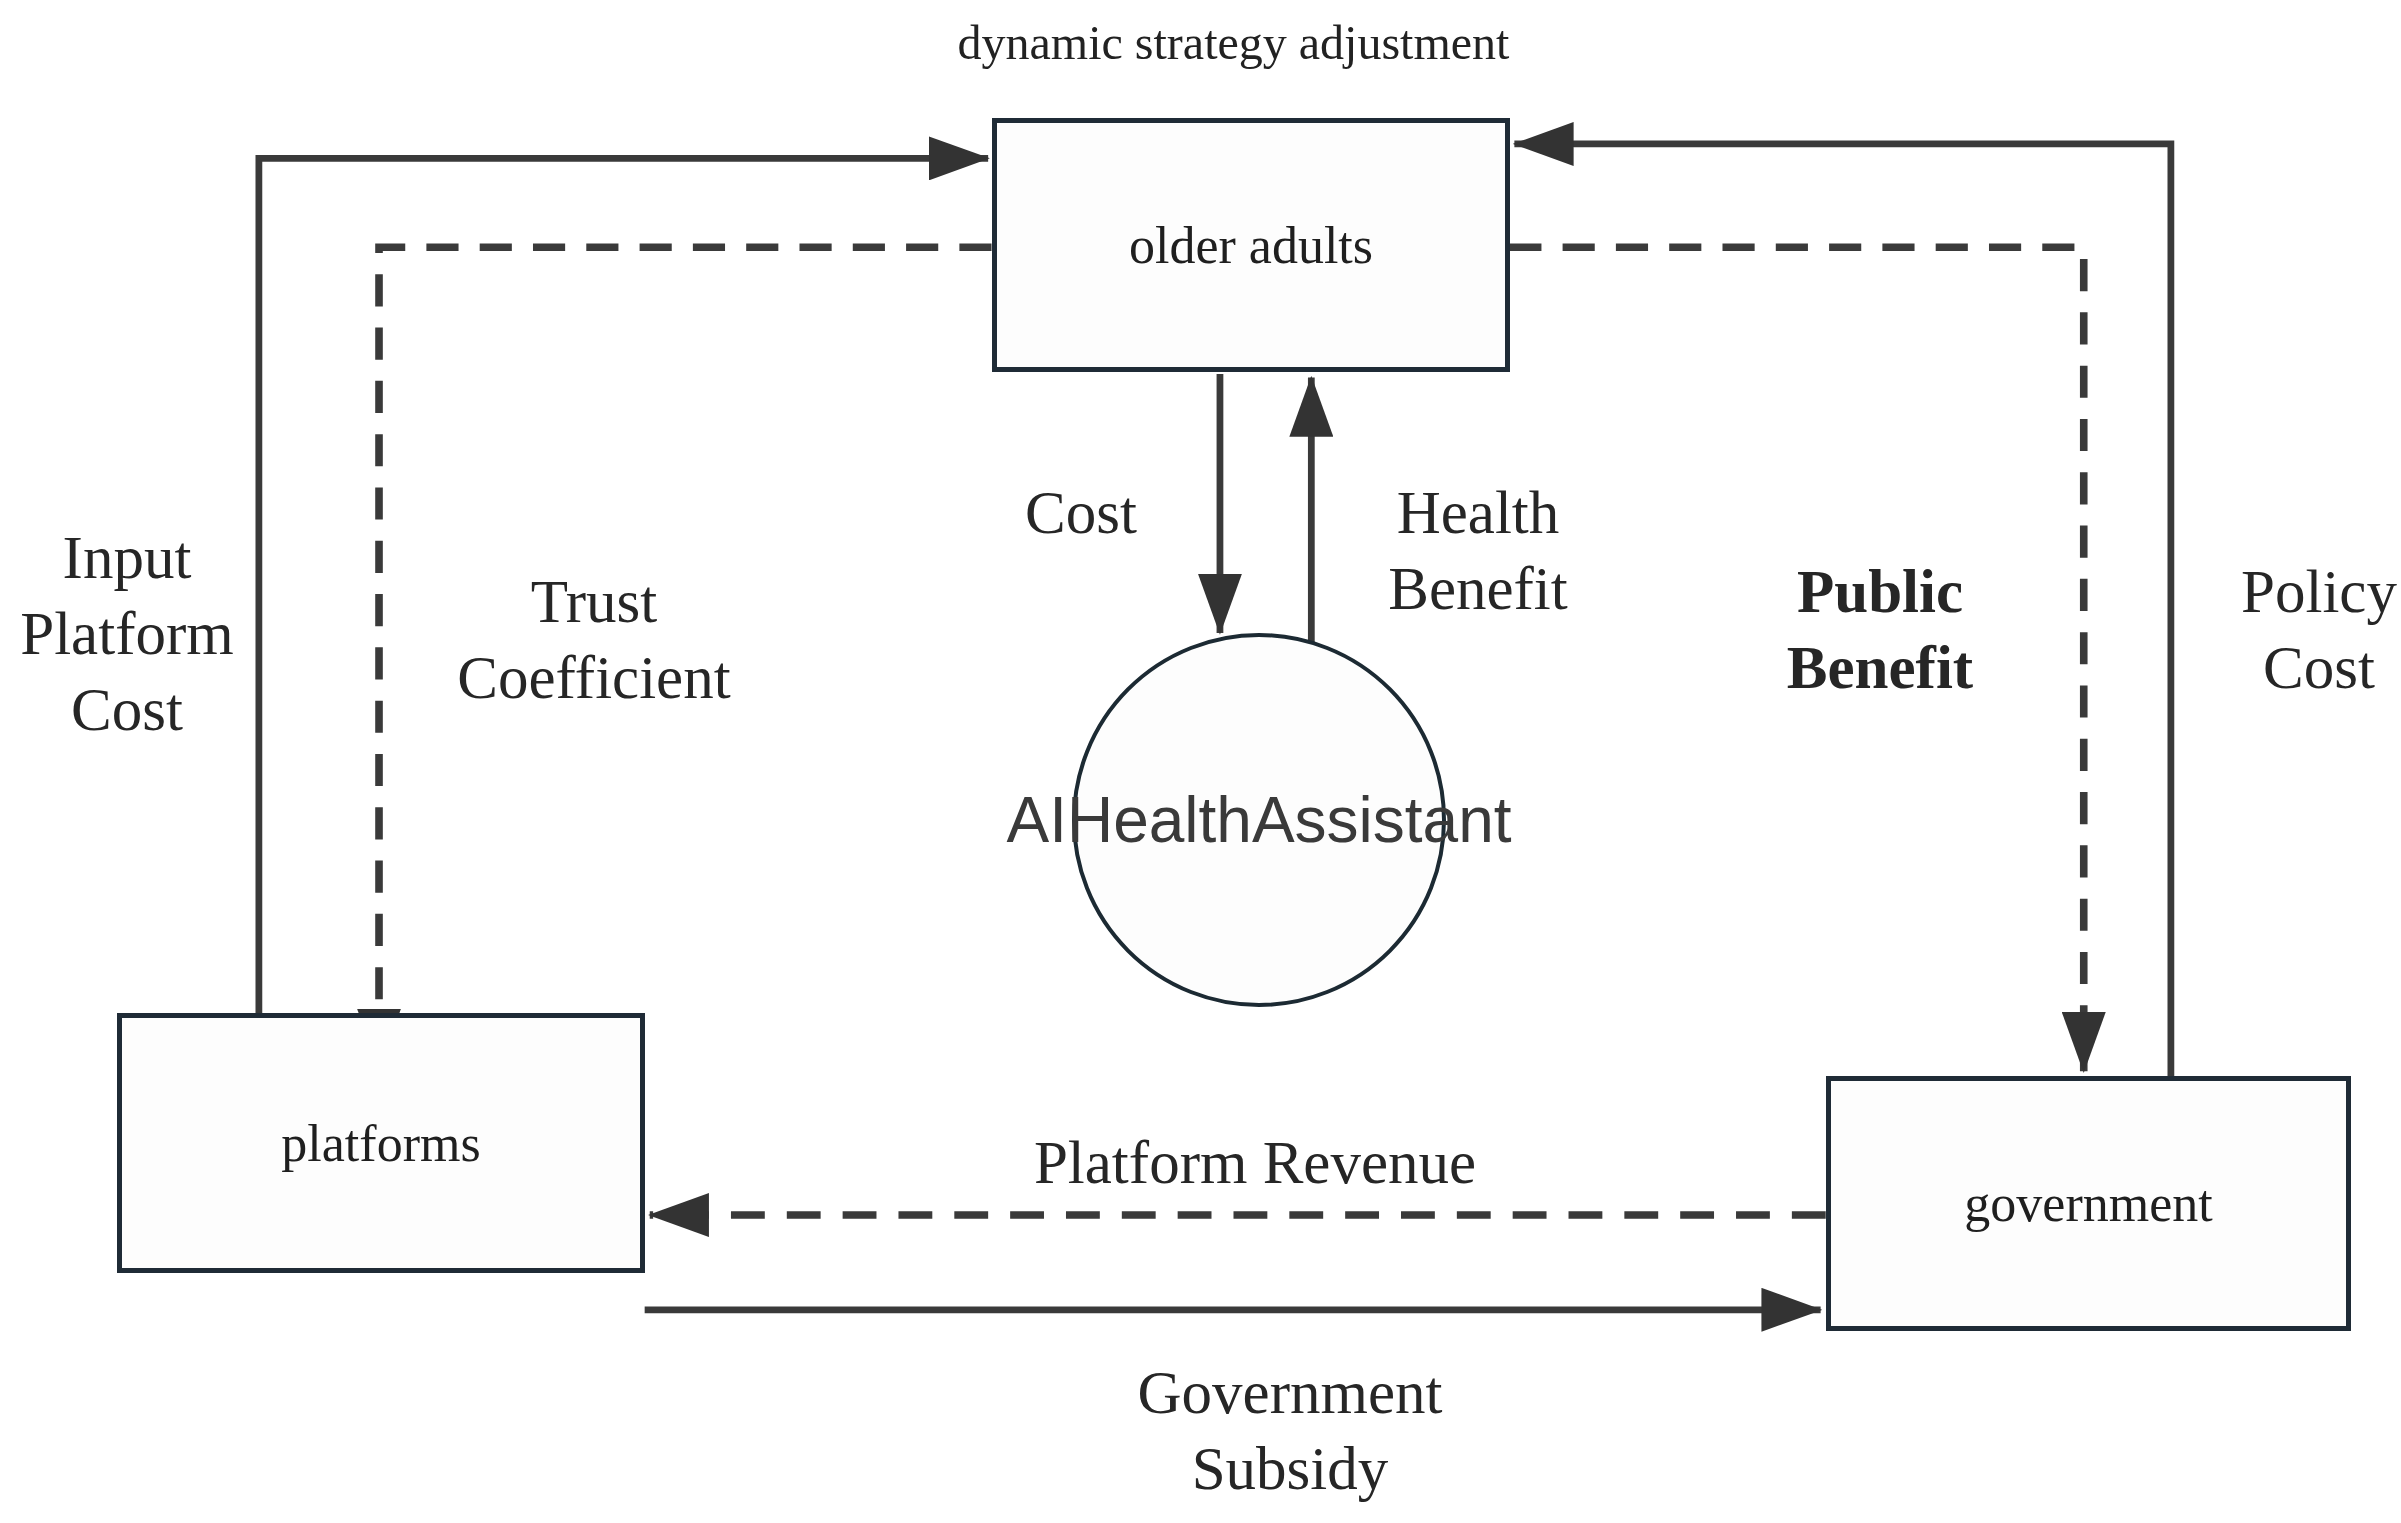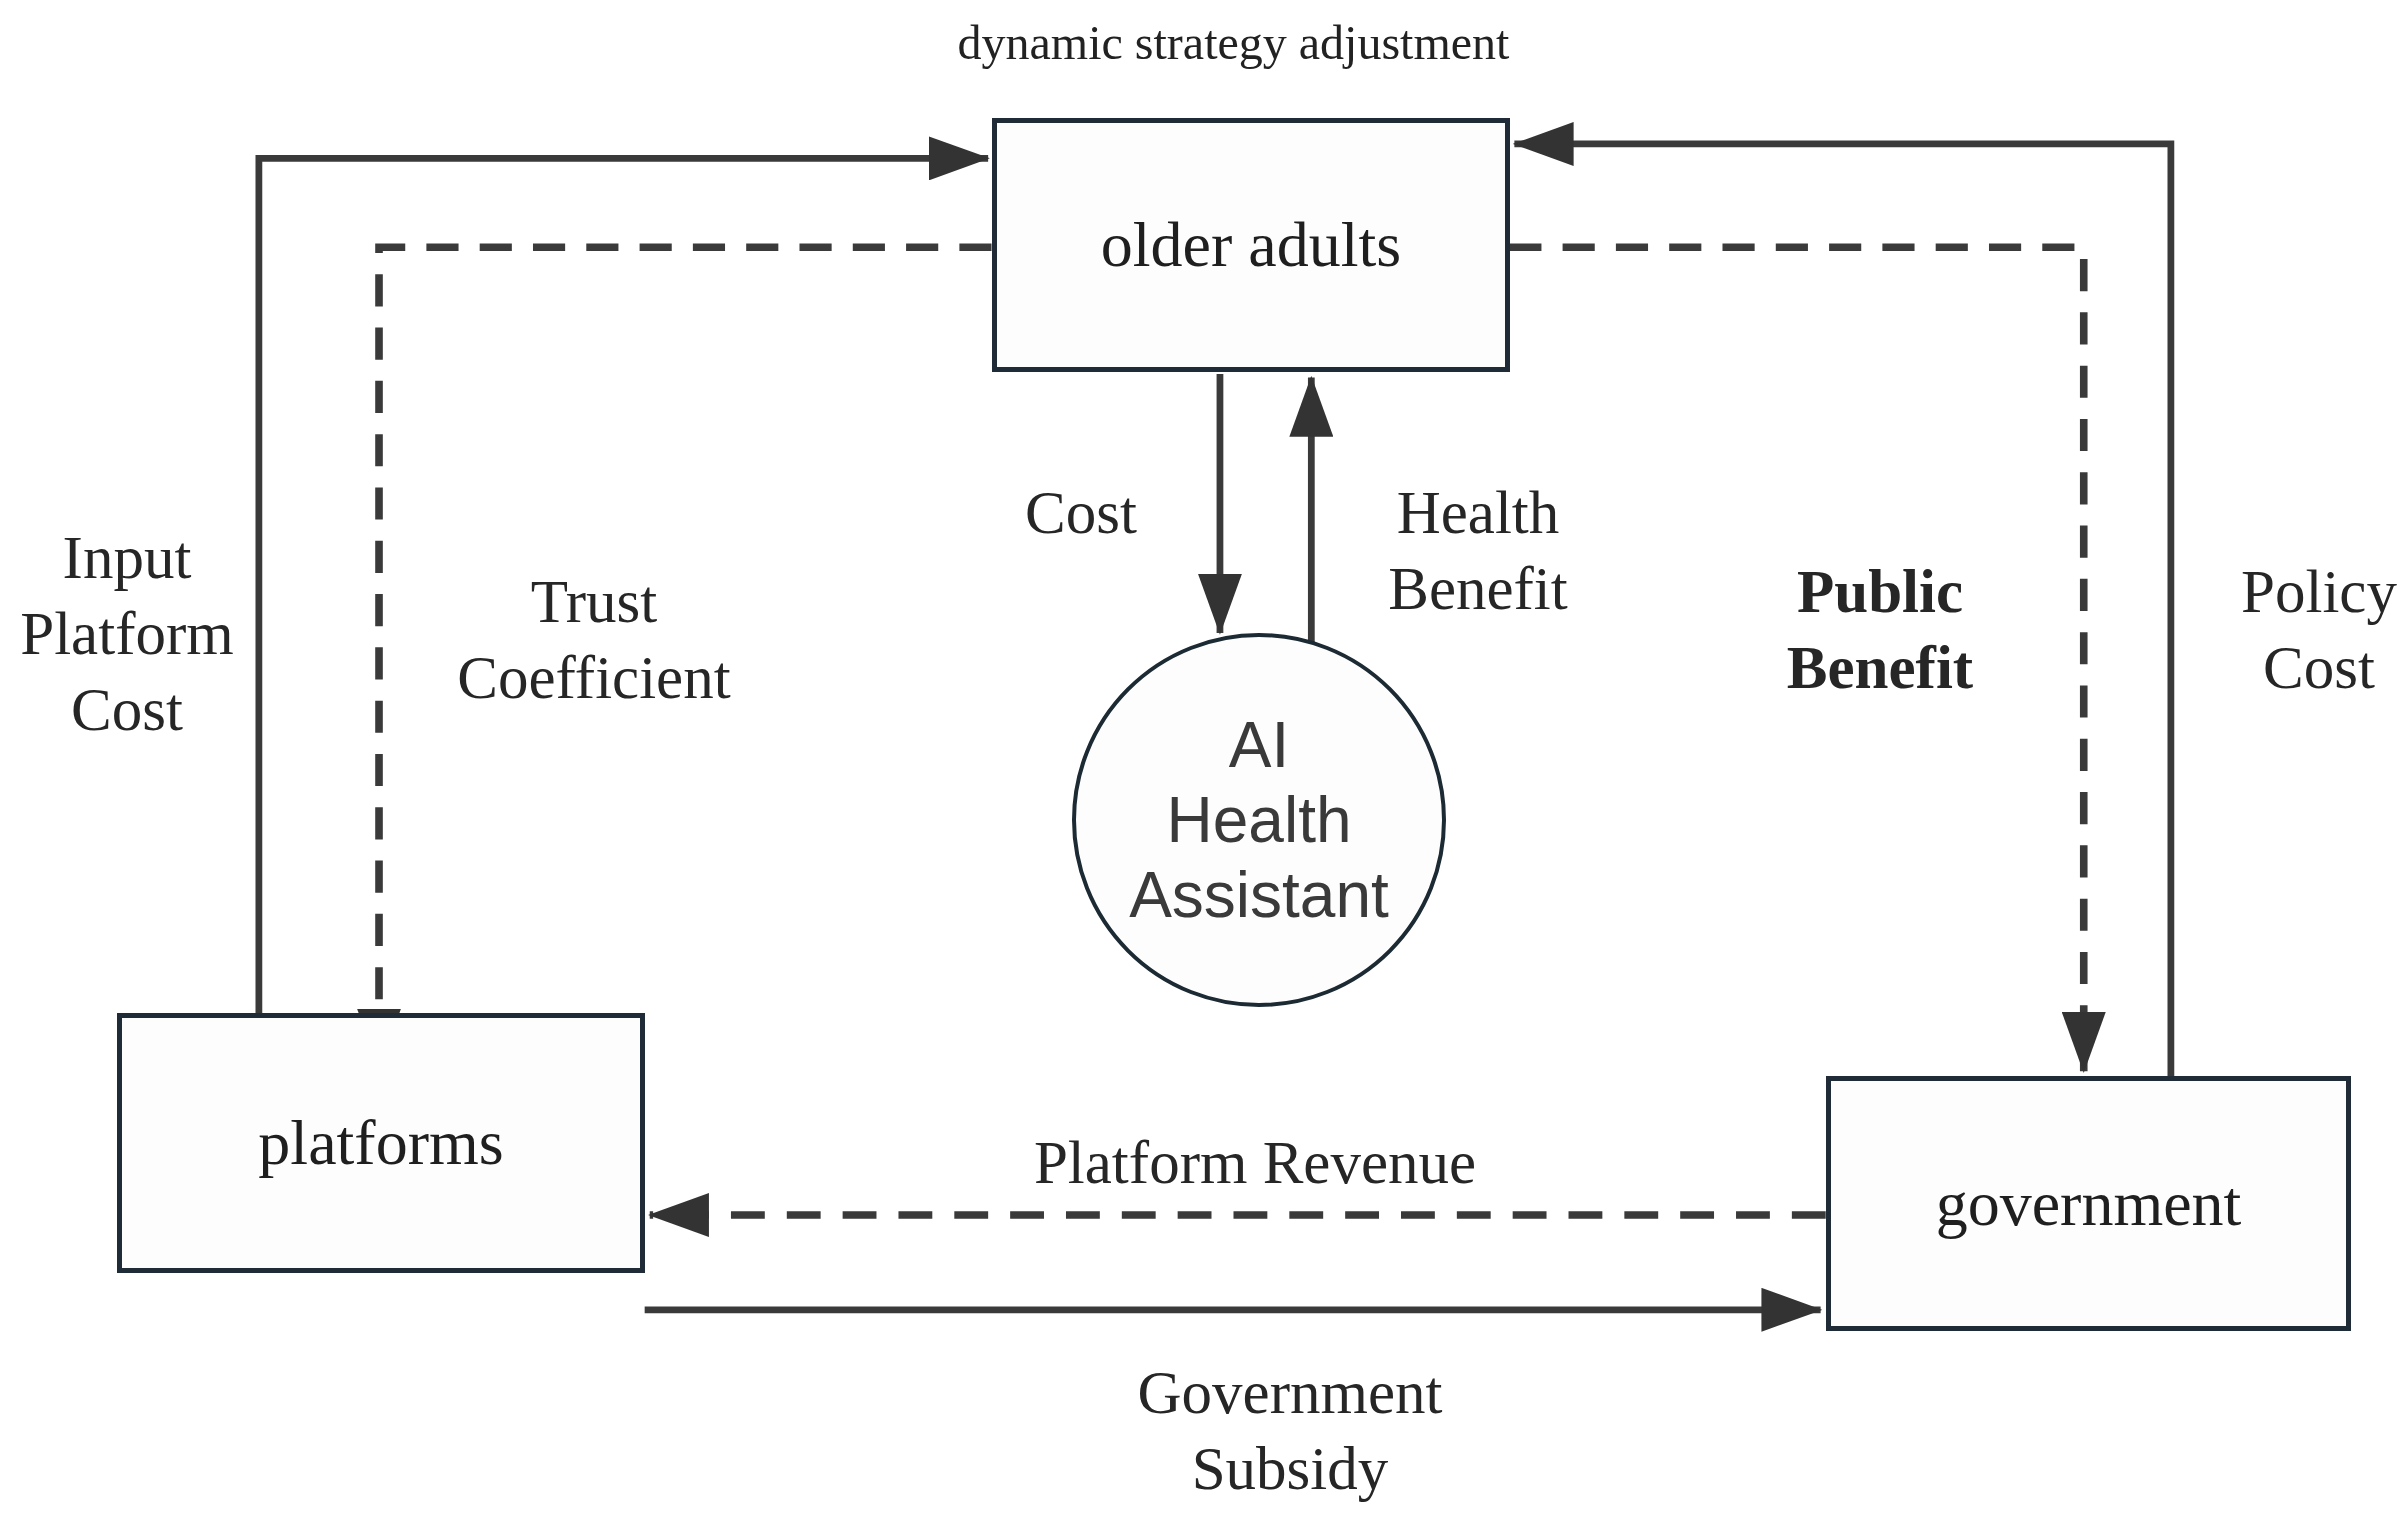--- a/index.html
+++ b/index.html
@@ -11,32 +11,32 @@
     overflow:hidden;
   }
   .wires{position:absolute;left:0;top:0;width:2401px;height:1524px;}
   .node{
     position:absolute;
     background:#fdfdfd;
     border:5.1px solid #1f2b36;
     display:flex;align-items:center;justify-content:center;
     box-sizing:border-box;
     color:#1f1f1f;
-    font-size:64px;
+    font-size:52px;
     text-align:center;
   }
   .node.older-adults{left:992px;top:118px;width:518px;height:254px;}
   .node.platforms{left:117px;top:1013px;width:528px;height:260px;}
   .node.government{left:1826px;top:1076px;width:525px;height:255px;}
   .node.circle{
     left:1072px;top:633px;width:374px;height:374px;
     border:4.2px solid #1c2a33;border-radius:50%;
     font-family:"Liberation Sans", sans-serif;
     font-size:64px;line-height:75px;color:#3a3a3a;
-    flex-direction:column;
+    flex-direction:row;
   }
   .edge-label{
     position:absolute;
     color:#262626;
     font-size:61px;line-height:76px;
     text-align:center;
     white-space:nowrap;
   }
   .title{
     position:absolute;

